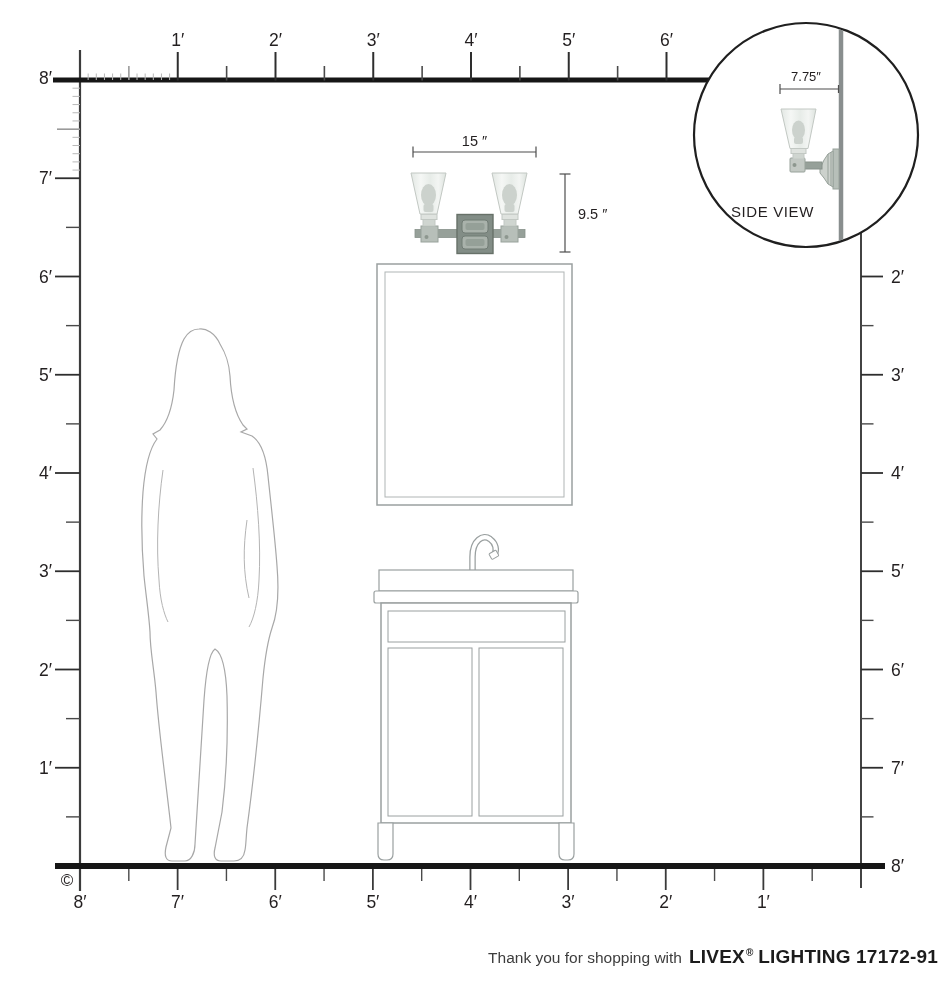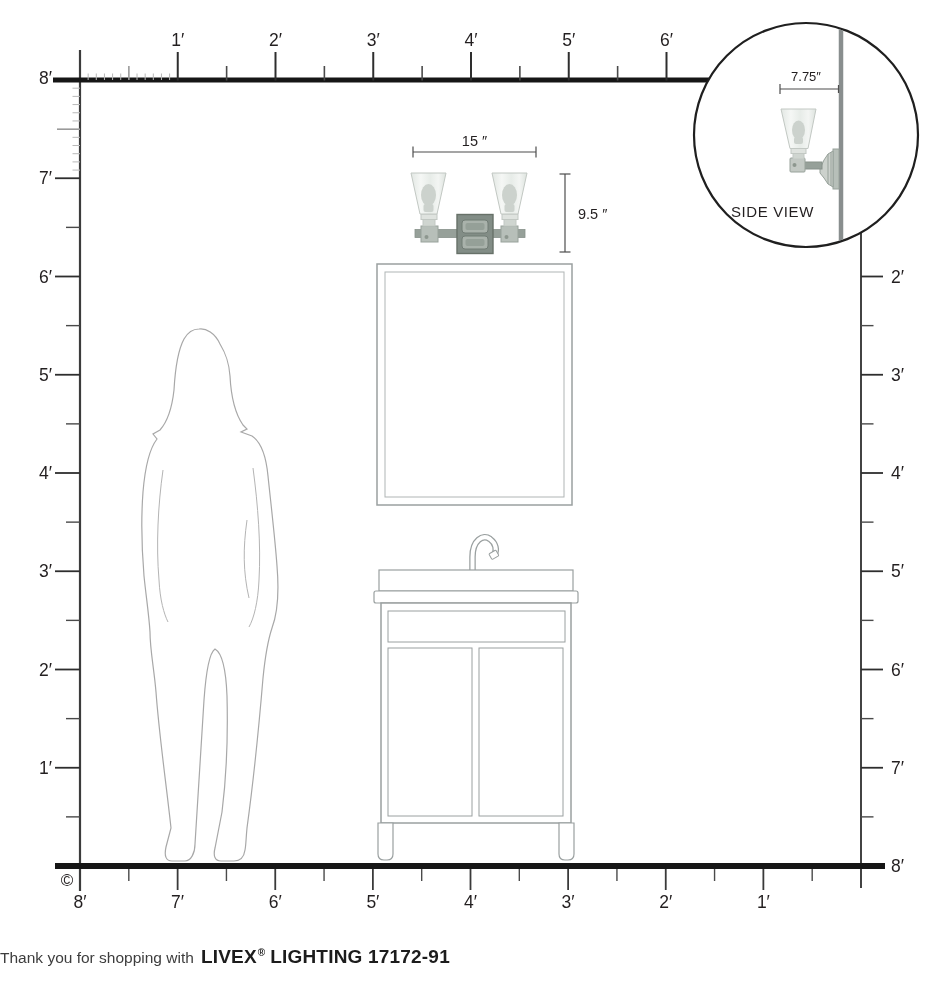--- a/index.html
+++ b/index.html
@@ -5,21 +5,21 @@
   html,body{margin:0;padding:0;background:#ffffff;}
   #page{position:relative;width:938px;height:1000px;background:#fff;overflow:hidden;
         font-family:"Liberation Sans",sans-serif;}
   svg{position:absolute;top:0;left:0;}
   text{font-family:"Liberation Sans",sans-serif;}
   .rl{font-size:17.5px;fill:#231f20;}
   .dim{font-size:14.5px;fill:#231f20;}
   .dimsm{font-size:13px;fill:#231f20;}
   .sideview{font-size:15px;letter-spacing:.6px;fill:#231f20;}
   .copy{font-size:17px;fill:#231f20;}
-  .footer{position:absolute;top:946px;left:0;width:938px;text-align:left;white-space:nowrap;}
+  .footer{position:absolute;top:946px;left:0;width:938px;text-align:right;white-space:nowrap;}
   .f-light{font-size:15.5px;color:#3d3d3d;}
   .f-bold{font-size:19px;font-weight:bold;color:#1c1c1c;margin-left:7px;letter-spacing:.2px;}
   .f-reg{font-size:10px;font-weight:bold;color:#1c1c1c;vertical-align:7px;margin-left:1px;}
   .f-bold2{font-size:19px;font-weight:bold;color:#1c1c1c;margin-left:5px;letter-spacing:.2px;}
 </style>
 </head>
 <body>
 
 <div id="page">
 <svg id="scene" width="938" height="1000" viewBox="0 0 938 1000">

